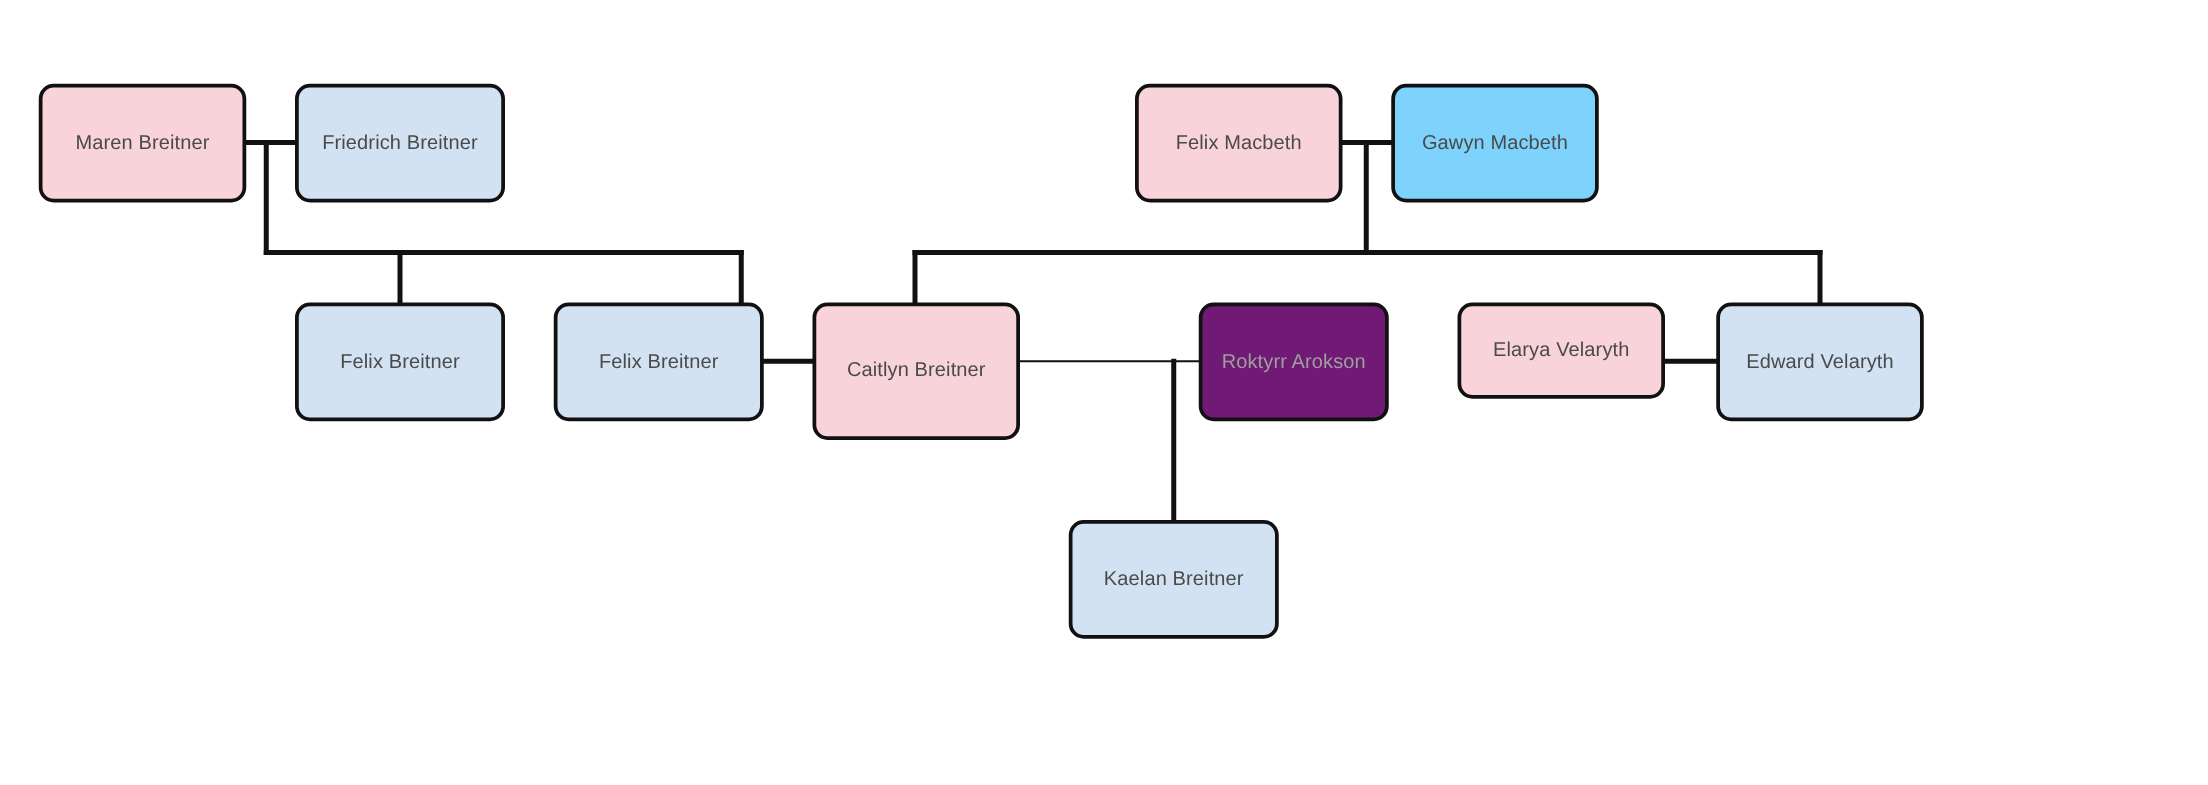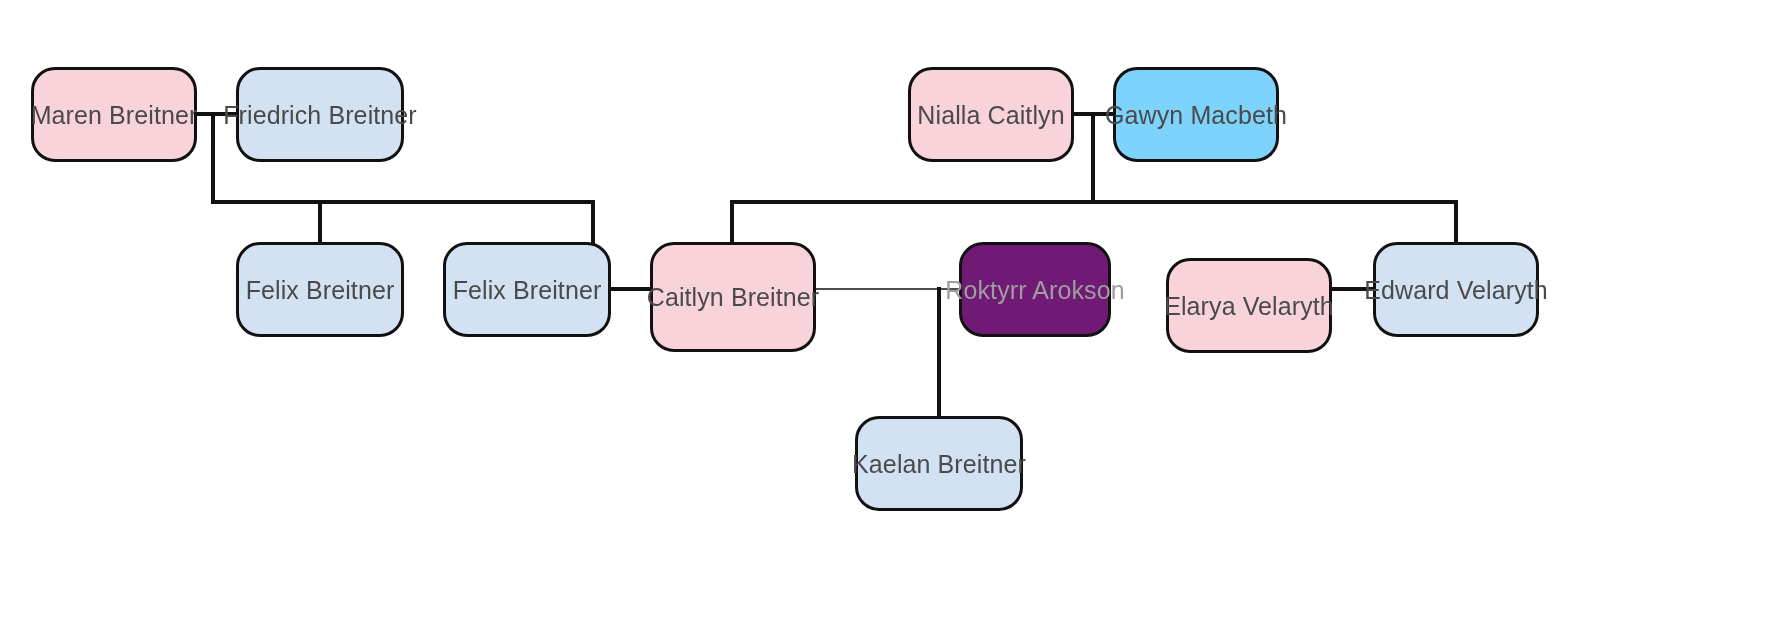--- a/index.html
+++ b/index.html
@@ -23,26 +23,26 @@
     left: 0;
     top: 0;
     width: 1766px;
     height: 628px;
     pointer-events: none;
   }
   .person-node {
     position: absolute;
     box-sizing: border-box;
     border: 3px solid #111111;
-    border-radius: 24px;
+    border-radius: 12px;
     display: flex;
     align-items: center;
     justify-content: center;
     text-align: center;
-    font-size: 25px;
+    font-size: 16px;
     line-height: 1.2;
     letter-spacing: 0.1px;
     color: #4a4a4a;
     padding: 4px 10px;
     z-index: 2;
   }
   .person-node.female {
     background: #f8d3d9;
   }
   .person-node.male {
@@ -77,38 +77,38 @@
       <line x1="1332" y1="289" x2="1373" y2="289" stroke="#111111" stroke-width="4" stroke-linecap="square"></line>
     </svg>
   <div id="node-layer">
       <div class="person-node female" style="left: 31px; top: 67px; width: 166px; height: 95px; background: rgb(248, 211, 217); border-color: rgb(17, 17, 17);">
         <span class="person-label" style="color: rgb(74, 74, 74);">Maren Breitner</span>
       </div>
       <div class="person-node male" style="left: 236px; top: 67px; width: 168px; height: 95px; background: rgb(210, 226, 243); border-color: rgb(17, 17, 17);">
         <span class="person-label" style="color: rgb(74, 74, 74);">Friedrich Breitner</span>
       </div>
       <div class="person-node female" style="left: 908px; top: 67px; width: 166px; height: 95px; background: rgb(248, 211, 217); border-color: rgb(17, 17, 17);">
-        <span class="person-label" style="color: rgb(74, 74, 74);">Nialla Caitlyn</span>
+        <span class="person-label" style="color: rgb(74, 74, 74);">Felix Macbeth</span>
       </div>
       <div class="person-node male" style="left: 1113px; top: 67px; width: 166px; height: 95px; background: #7dd3fc; border-color: rgb(17, 17, 17);">
         <span class="person-label" style="color: rgb(74, 74, 74);">Gawyn Macbeth</span>
       </div>
       <div class="person-node male" style="left: 236px; top: 242px; width: 168px; height: 95px; background: rgb(210, 226, 243); border-color: rgb(17, 17, 17);">
         <span class="person-label" style="color: rgb(74, 74, 74);">Felix Breitner</span>
       </div>
       <div class="person-node male" style="left: 443px; top: 242px; width: 168px; height: 95px; background: rgb(210, 226, 243); border-color: rgb(17, 17, 17);">
         <span class="person-label" style="color: rgb(74, 74, 74);">Felix Breitner</span>
       </div>
       <div class="person-node female" style="left: 650px; top: 242px; width: 166px; height: 110px; background: rgb(248, 211, 217); border-color: rgb(17, 17, 17);">
         <span class="person-label" style="color: rgb(74, 74, 74);">Caitlyn Breitner</span>
       </div>
       <div class="person-node male dimmed" style="left: 959px; top: 242px; width: 152px; height: 95px; background: #701a75; border-color: rgb(17, 17, 17);">
         <span class="person-label" style="color: rgb(158, 158, 158);">Roktyrr Arokson</span>
       </div>
-      <div class="person-node female" style="left: 1166px; top: 242px; width: 166px; height: 95px; background: rgb(248, 211, 217); border-color: rgb(17, 17, 17); margin-top: 16px;">
+      <div class="person-node female" style="left: 1166px; top: 242px; width: 166px; height: 77px; background: rgb(248, 211, 217); border-color: rgb(17, 17, 17);">
         <span class="person-label" style="color: rgb(74, 74, 74);">Elarya Velaryth</span>
       </div>
       <div class="person-node male" style="left: 1373px; top: 242px; width: 166px; height: 95px; background: rgb(210, 226, 243); border-color: rgb(17, 17, 17);">
         <span class="person-label" style="color: rgb(74, 74, 74);">Edward Velaryth</span>
       </div>
       <div class="person-node male" style="left: 855px; top: 416px; width: 168px; height: 95px; background: rgb(210, 226, 243); border-color: rgb(17, 17, 17);">
         <span class="person-label" style="color: rgb(74, 74, 74);">Kaelan Breitner</span>
       </div>
     </div>
 </div>

